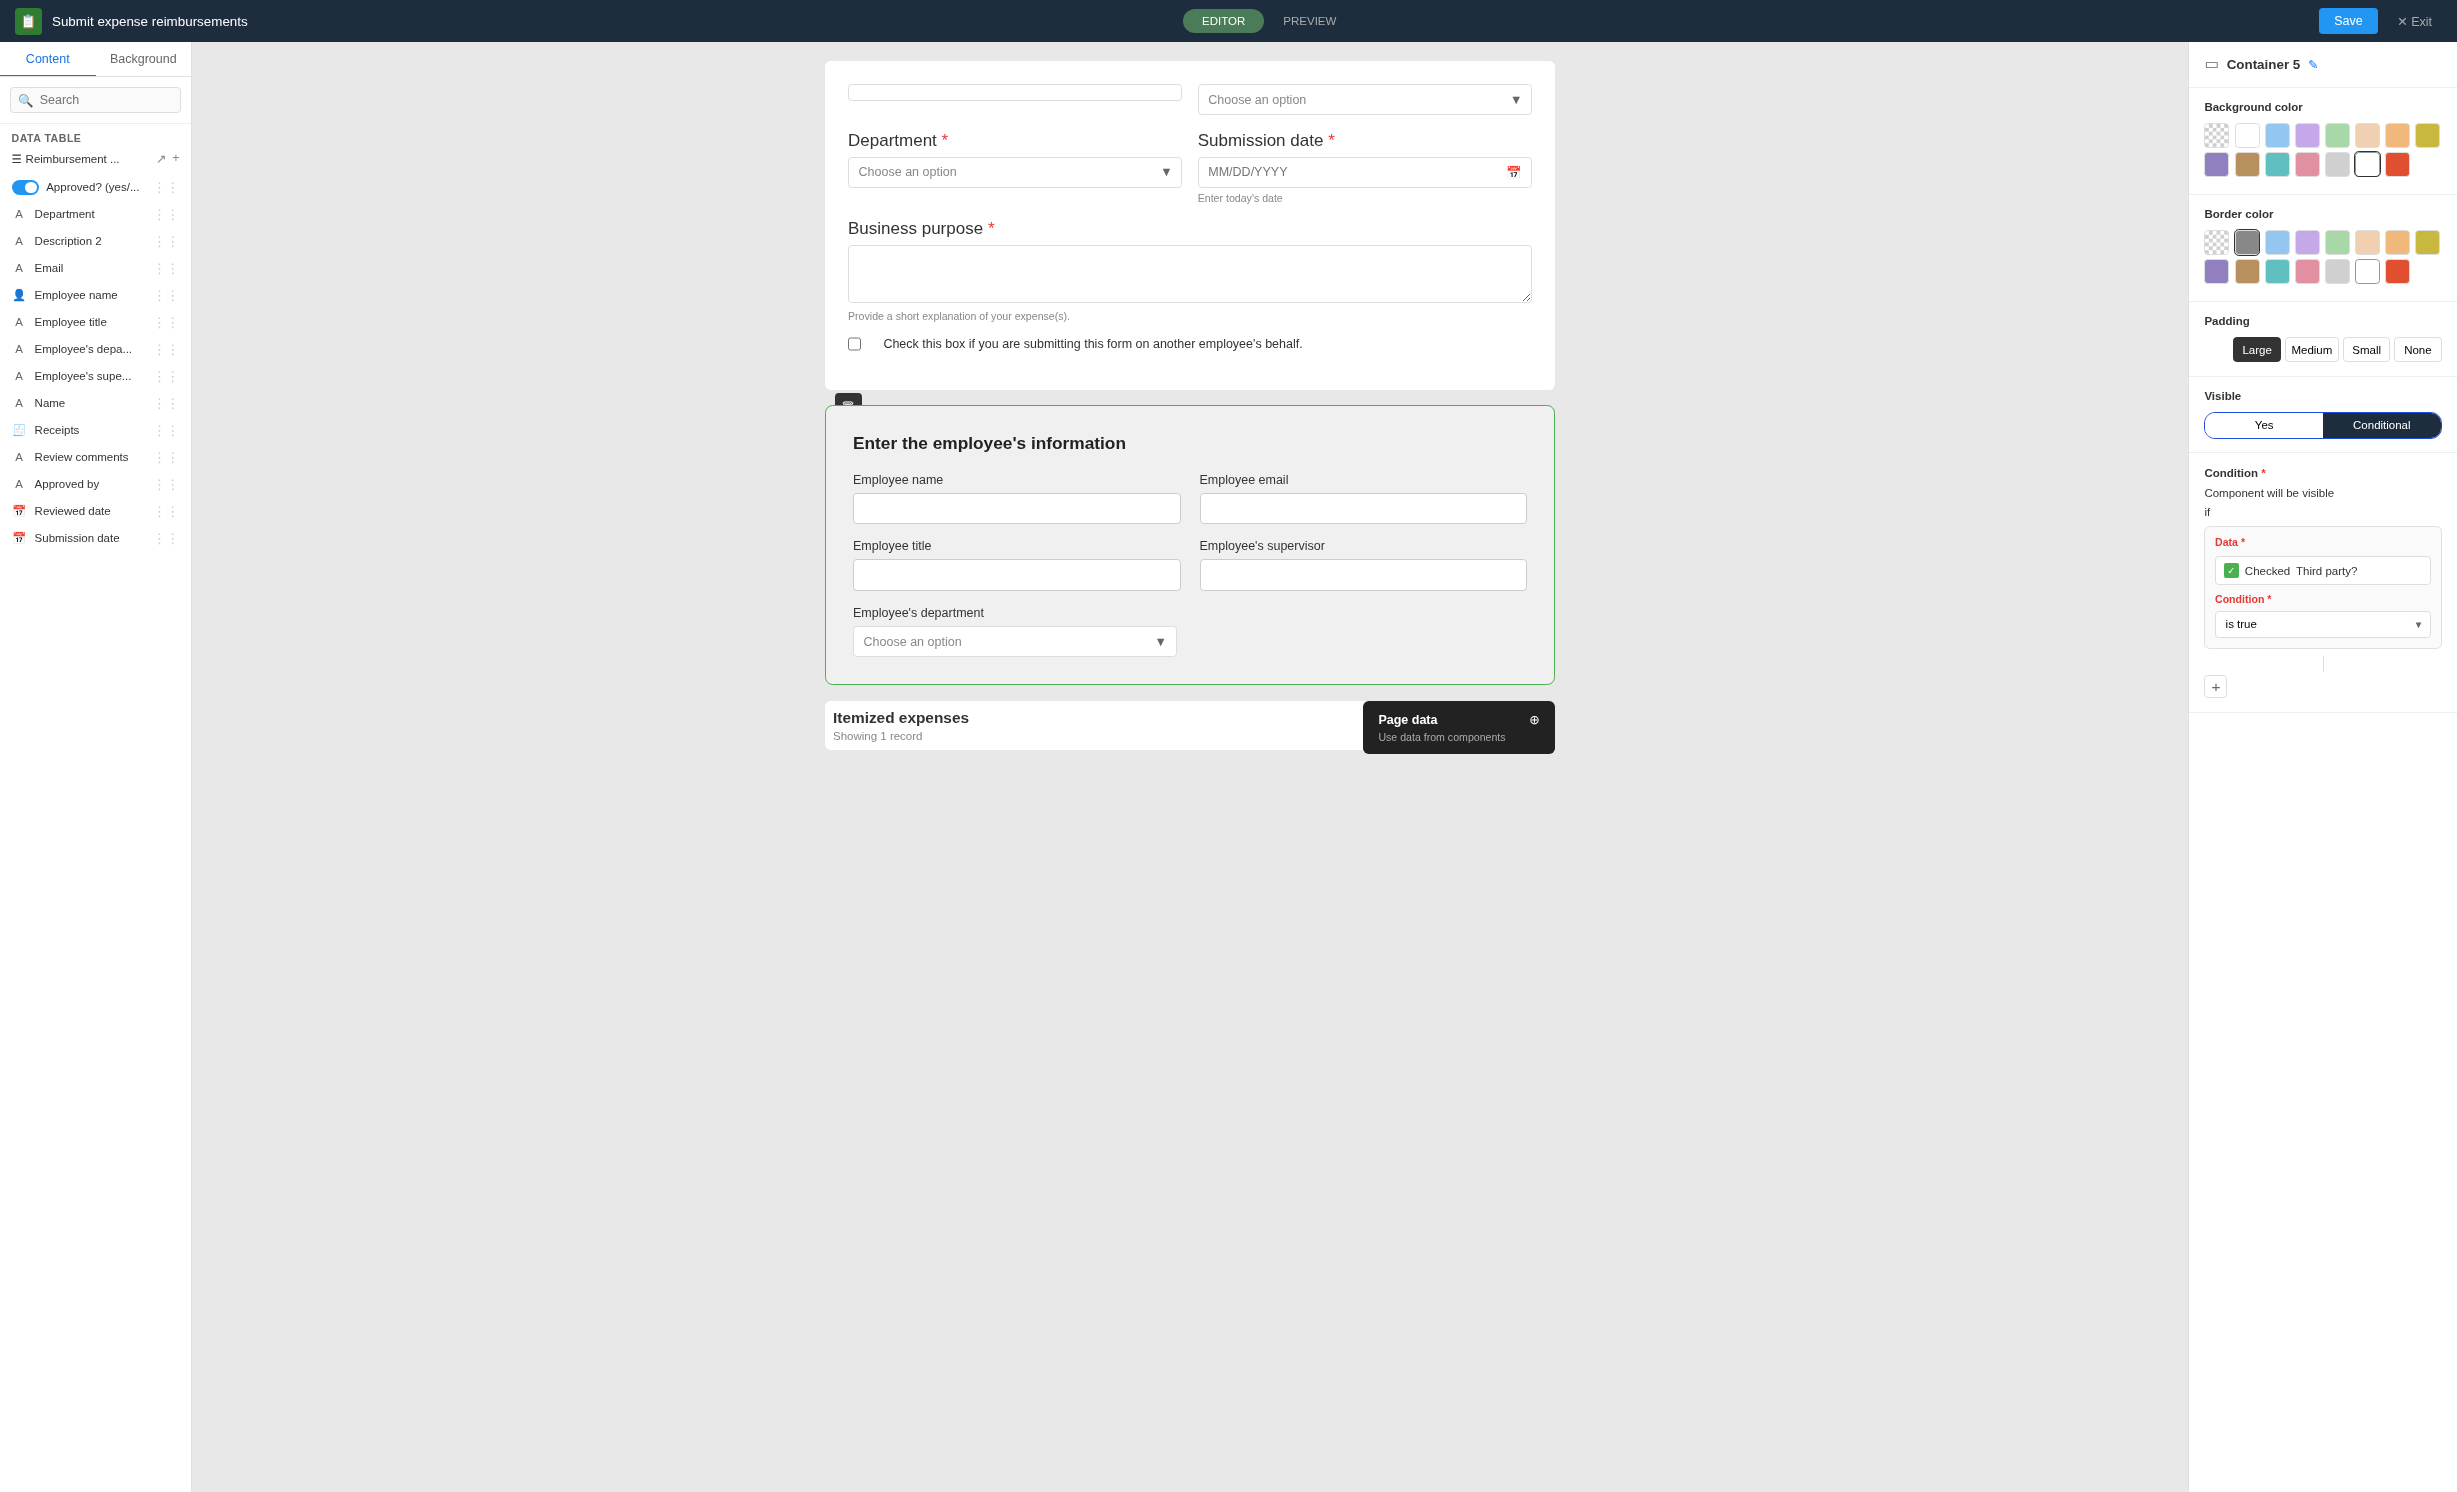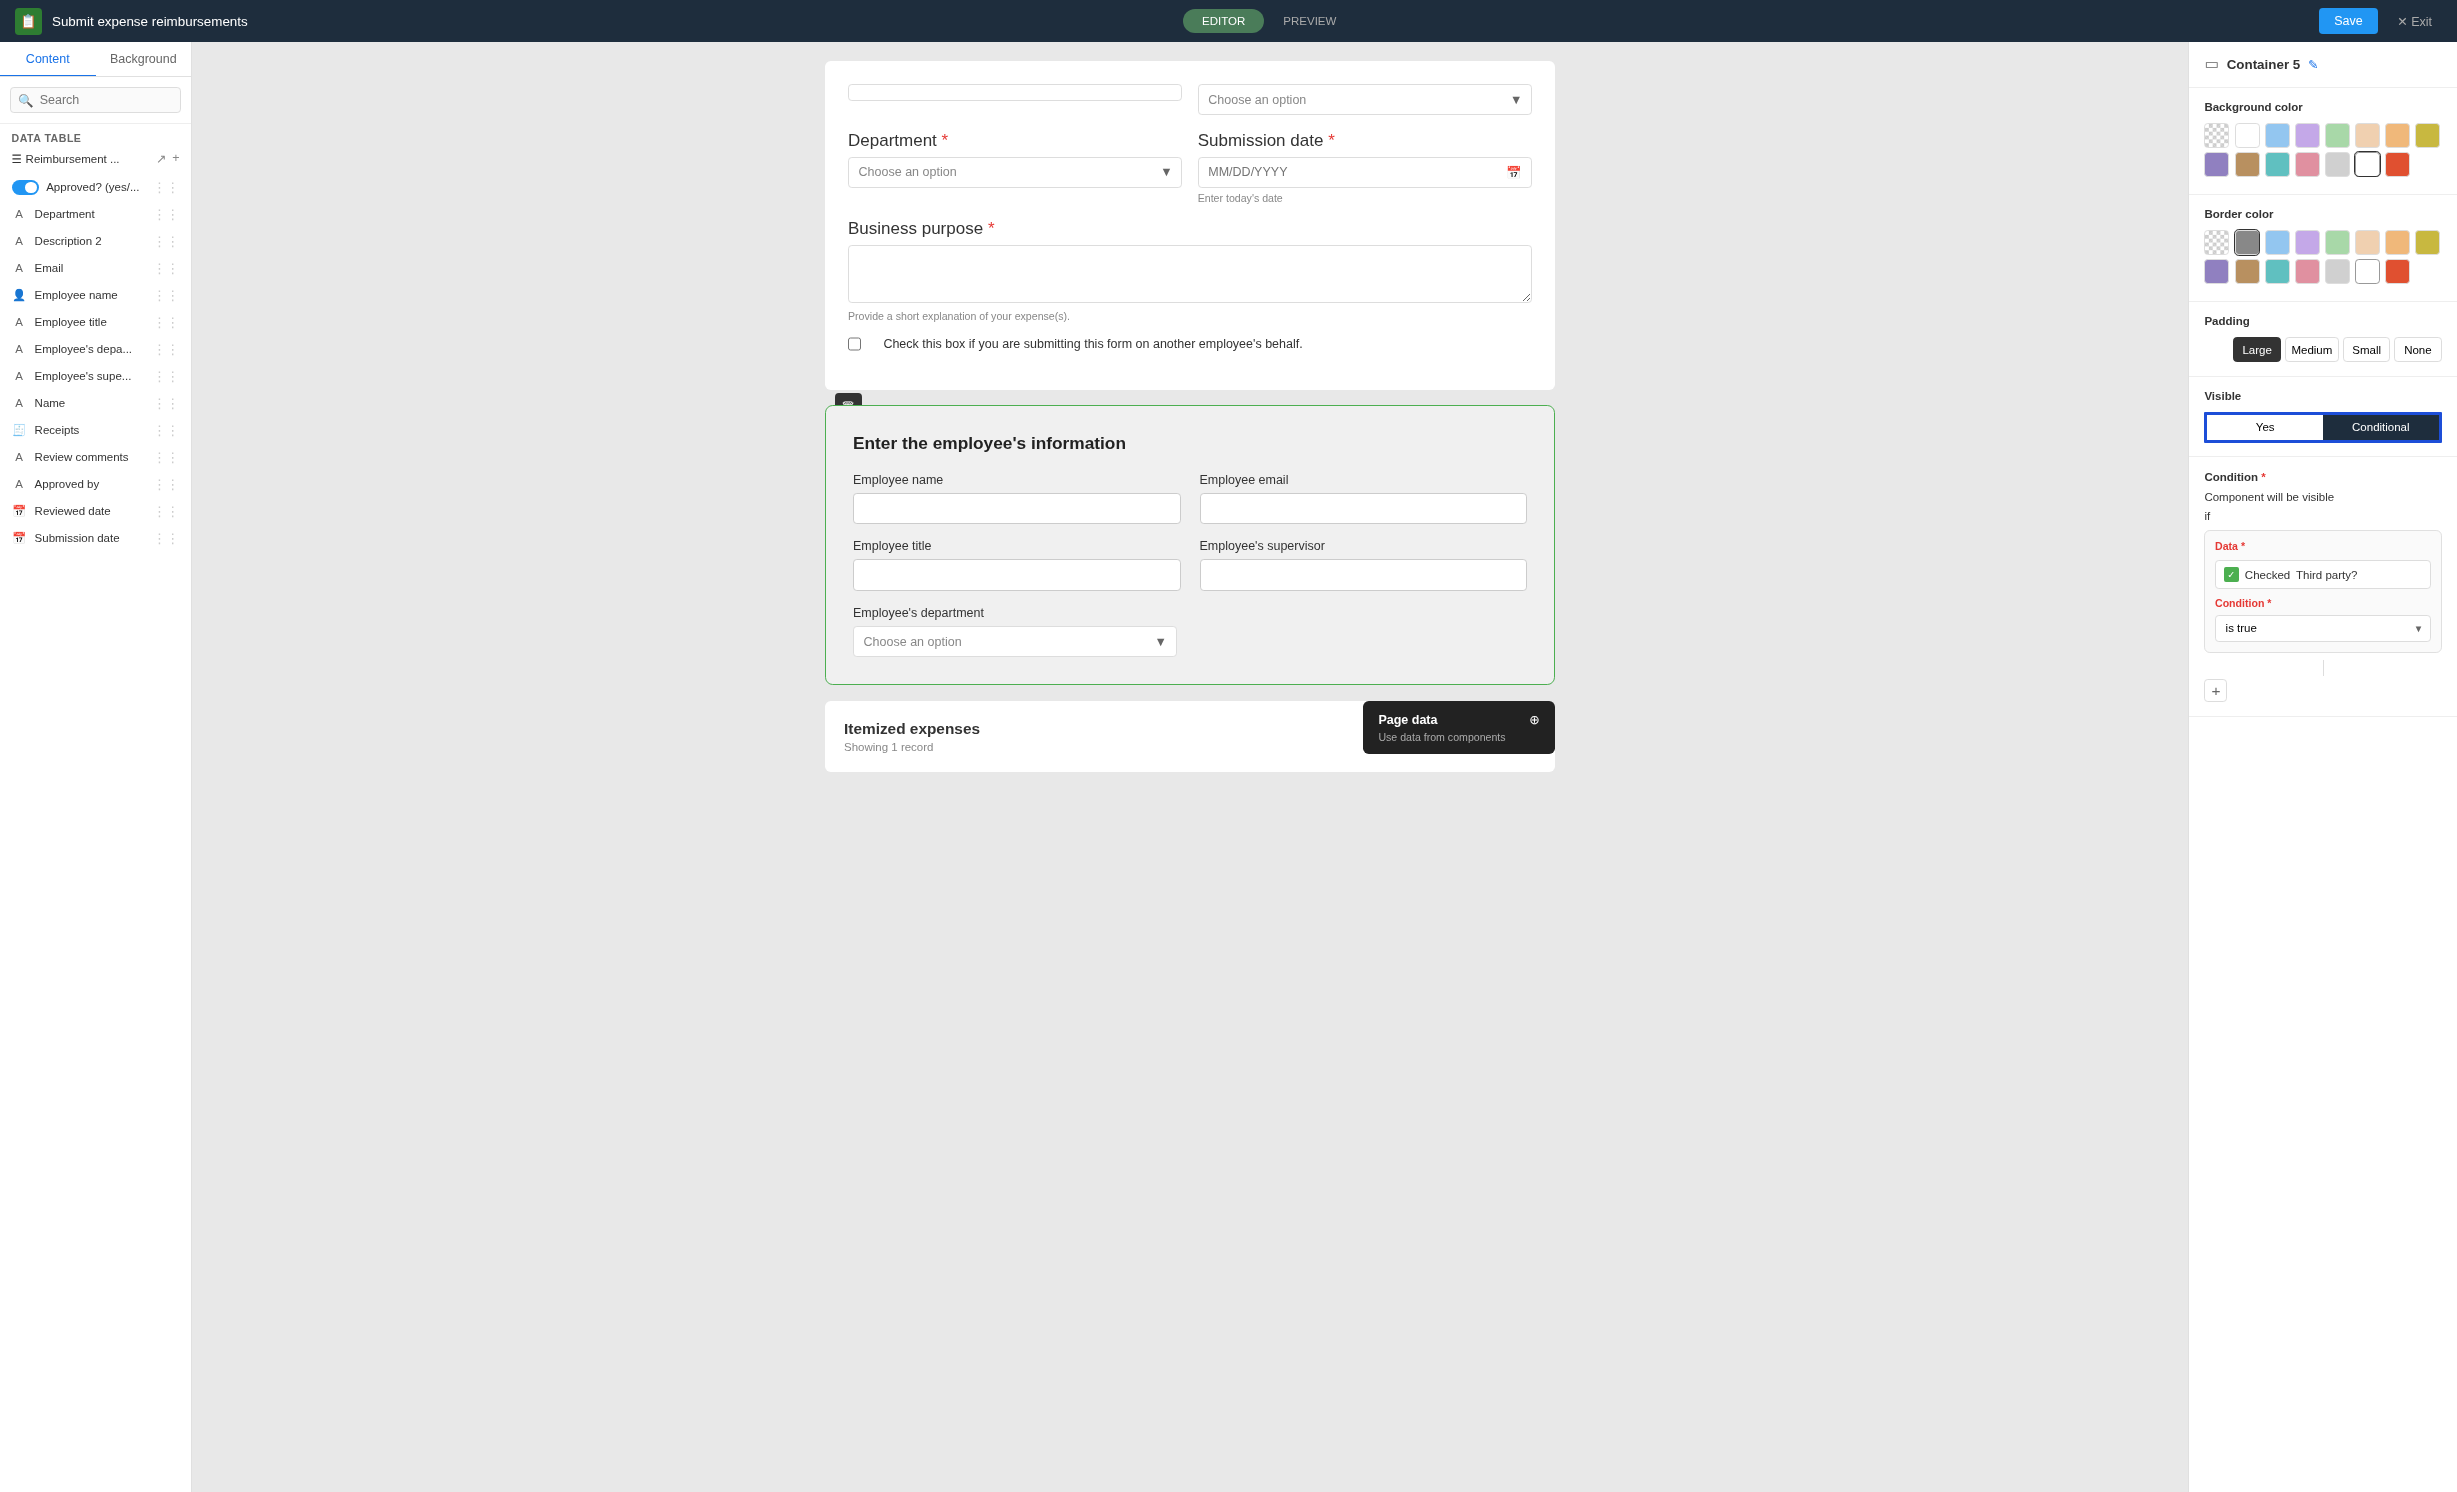--- a/index.html
+++ b/index.html
@@ -145,21 +145,21 @@
     .employee-row { display: flex; gap: 19px; margin-bottom: 15.4px; }
     .employee-col { flex: 1; }
     .employee-label { font-size: 12.5px; color: #333; margin-bottom: 5.8px; display: block; }
     .employee-input {
       width: 100%; border: 1px solid #ccc; border-radius: 3.8px; padding: 7.7px 9.6px;
       font-size: 12.5px; background: white;
     }
 
     
     .itemized-card {
-      background: white; border-radius: 5.8px; padding: 19px;
+      background: white; border-radius: 5.8px; padding: 8px;
       max-width: 730px; margin-left: auto; margin-right: auto; position: relative;
     }
     .itemized-title { font-size: 15.4px; font-weight: 600; margin-bottom: 3.8px; }
     .itemized-subtitle { font-size: 11.5px; color: #888; }
     .page-data-overlay {
       position: absolute; right: 0; top: 0; background: #222; color: white;
       border-radius: 5.8px; padding: 11.5px 15.4px; min-width: 192px;
     }
     .page-data-header { display: flex; align-items: center; justify-content: space-between; margin-bottom: 3.8px; }
     .page-data-title { font-size: 12.5px; font-weight: 600; }
@@ -202,21 +202,21 @@
 
     
     .padding-options { display: flex; gap: 3.8px; padding-left: 29px; }
     .padding-btn {
       flex: 1; padding: 5.8px; border: 1px solid #ddd; border-radius: 3.8px;
       background: white; cursor: pointer; font-size: 11.5px; text-align: center;
     }
     .padding-btn.active { background: #333; color: white; border-color: #333; }
 
     
-    .visible-options { display: flex; border: 3px solid #1d4ed8; border-radius: 1px; overflow: hidden; }
+    .visible-options { display: flex; border: 1px solid #1d4ed8; border-radius: 11px; overflow: hidden; }
     .visible-btn {
       flex: 1; padding: 6.7px; border: none; cursor: pointer; font-size: 11.5px;
       background: white; text-align: center;
     }
     .visible-btn.active { background: #1e2d3d; color: white; }
 
     
     .condition-title { font-size: 11.5px; font-weight: 600; color: #333; margin-bottom: 7.7px; }
     .condition-visible-text { font-size: 11.5px; color: #333; margin-bottom: 7.7px; }
     .if-label { font-size: 11.5px; color: #333; margin-bottom: 7.7px; font-weight: 500; }

